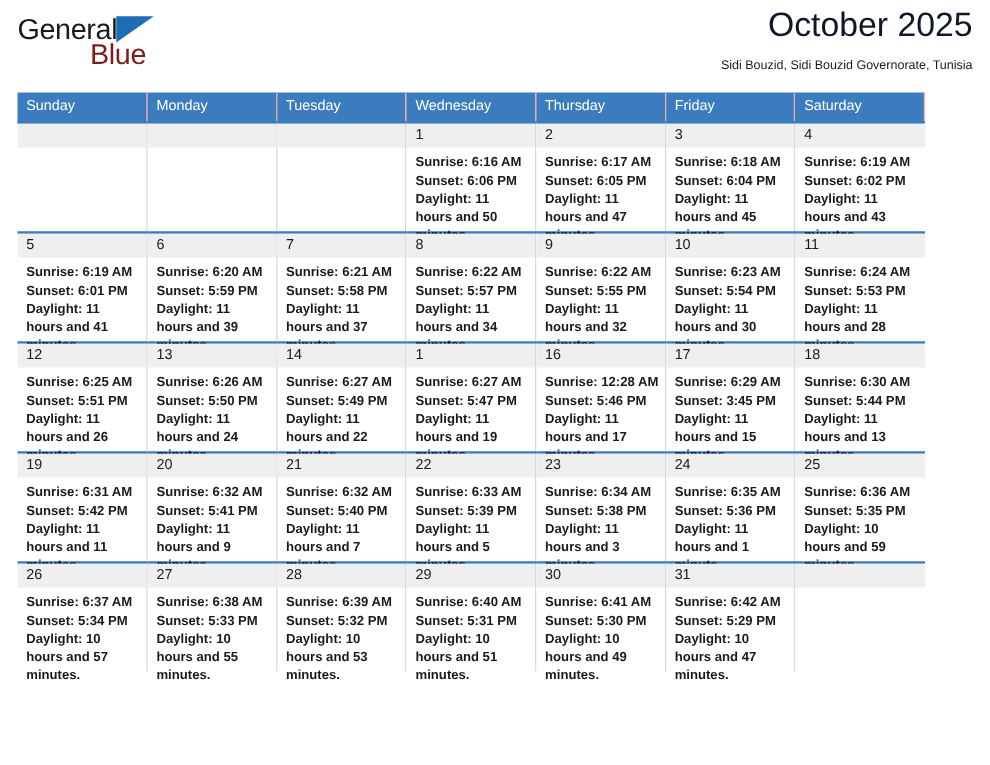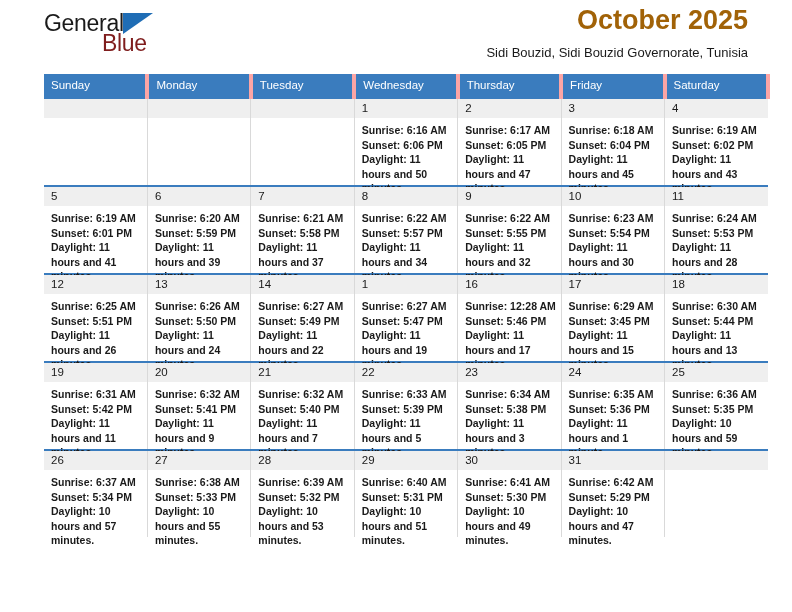--- a/index.html
+++ b/index.html
@@ -12,21 +12,21 @@
     background: #ffffff;
     font-family: "Liberation Sans", sans-serif;
     color: #262626;
     overflow: hidden;
   }
   .page {
     position: relative;
     width: 792px;
     height: 432px;
     box-sizing: border-box;
-    padding: 0 44px;
+    padding: 0 14px;
   }
 
   
   .header {
     position: relative;
     height: 74px;
     display: flex;
     align-items: flex-start;
     justify-content: space-between;
   }
@@ -63,49 +63,49 @@
     margin-top: -3px;
     display: block;
     line-height: 23px;
   }
   .titles {
     text-align: right;
     padding-top: 4px;
   }
   .cal-title {
     font-size: 27px;
-    font-weight: bold;
-    color: #a16207;
+    font-weight: normal;
+    color: #0f172a;
     line-height: 32px;
     margin: 0;
     white-space: nowrap;
   }
   .cal-subtitle {
-    font-size: 13px;
+    font-size: 10px;
     color: #1a1a1a;
     line-height: 19px;
     margin: 7px 0 0 0;
     white-space: nowrap;
   }
 
   
   .calendar {
     width: 726px;
     border-collapse: collapse;
     table-layout: fixed;
   }
   .dow-row th {
     background: #3a7cbe;
     color: #ffffff;
     font-size: 11.5px;
     font-weight: normal;
     text-align: left;
     padding: 5px 0 6px 7px;
     height: 11px;
-    border-right: 4px solid #fca5a5;
+    border-right: 1px solid #fca5a5;
     margin-left: 44px;
   }
   .week-row > td {
     padding: 0;
     vertical-align: top;
     border-top: 2px solid #3a7cbe;
     border-right: 1px solid #d9d9d9;
   }
   .week-row > td:last-child {
     border-right: none;

